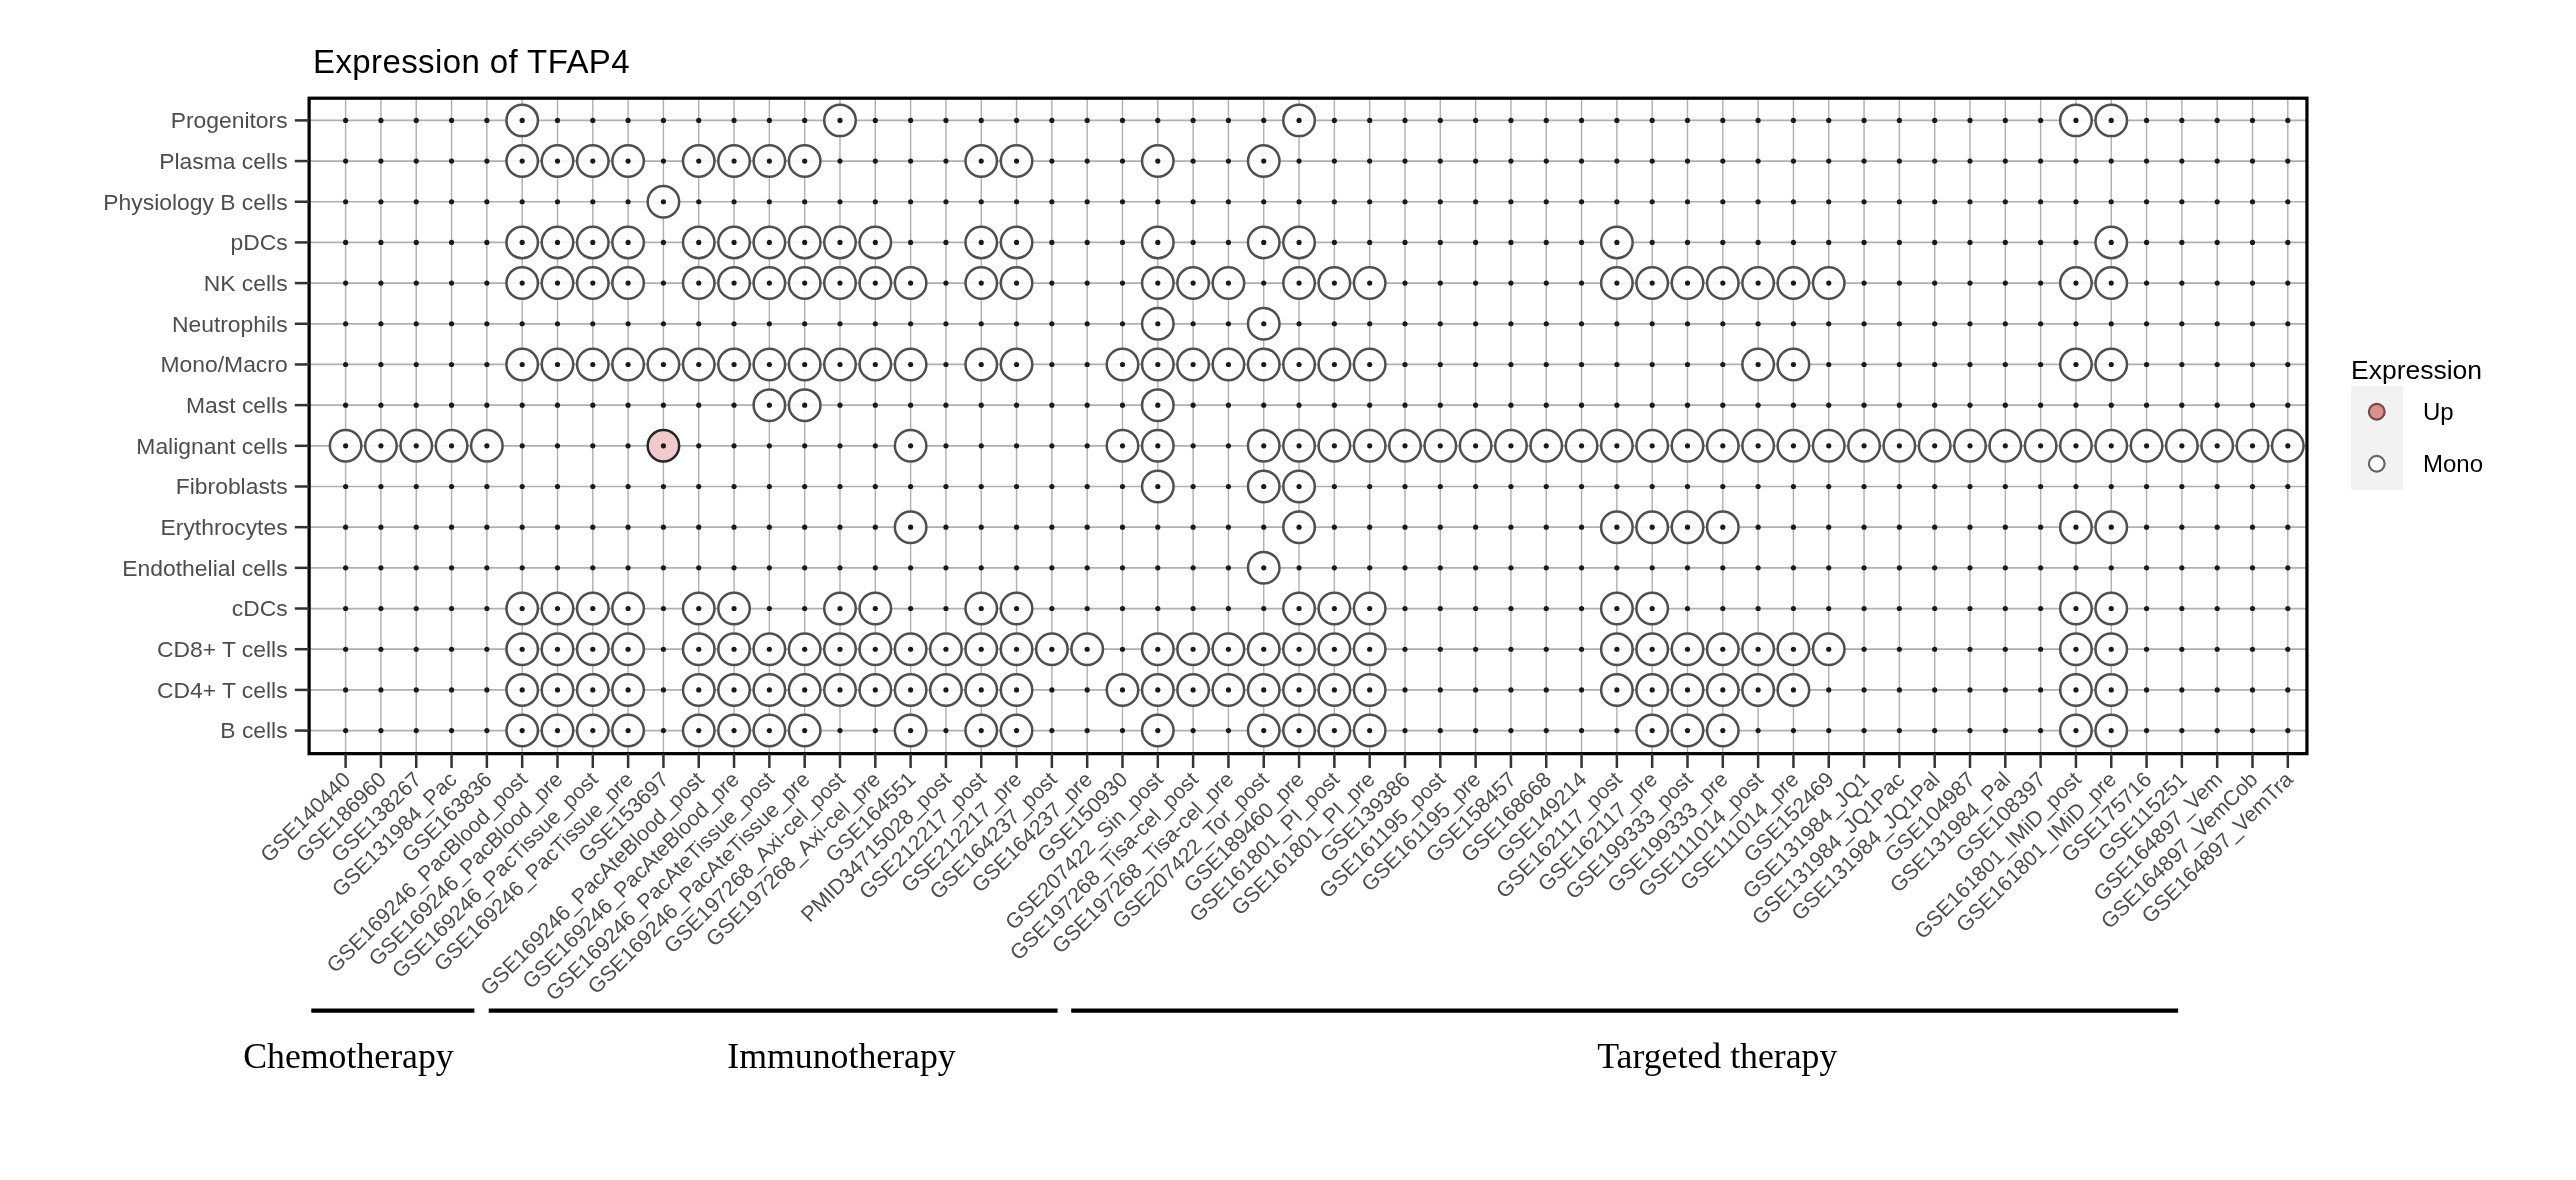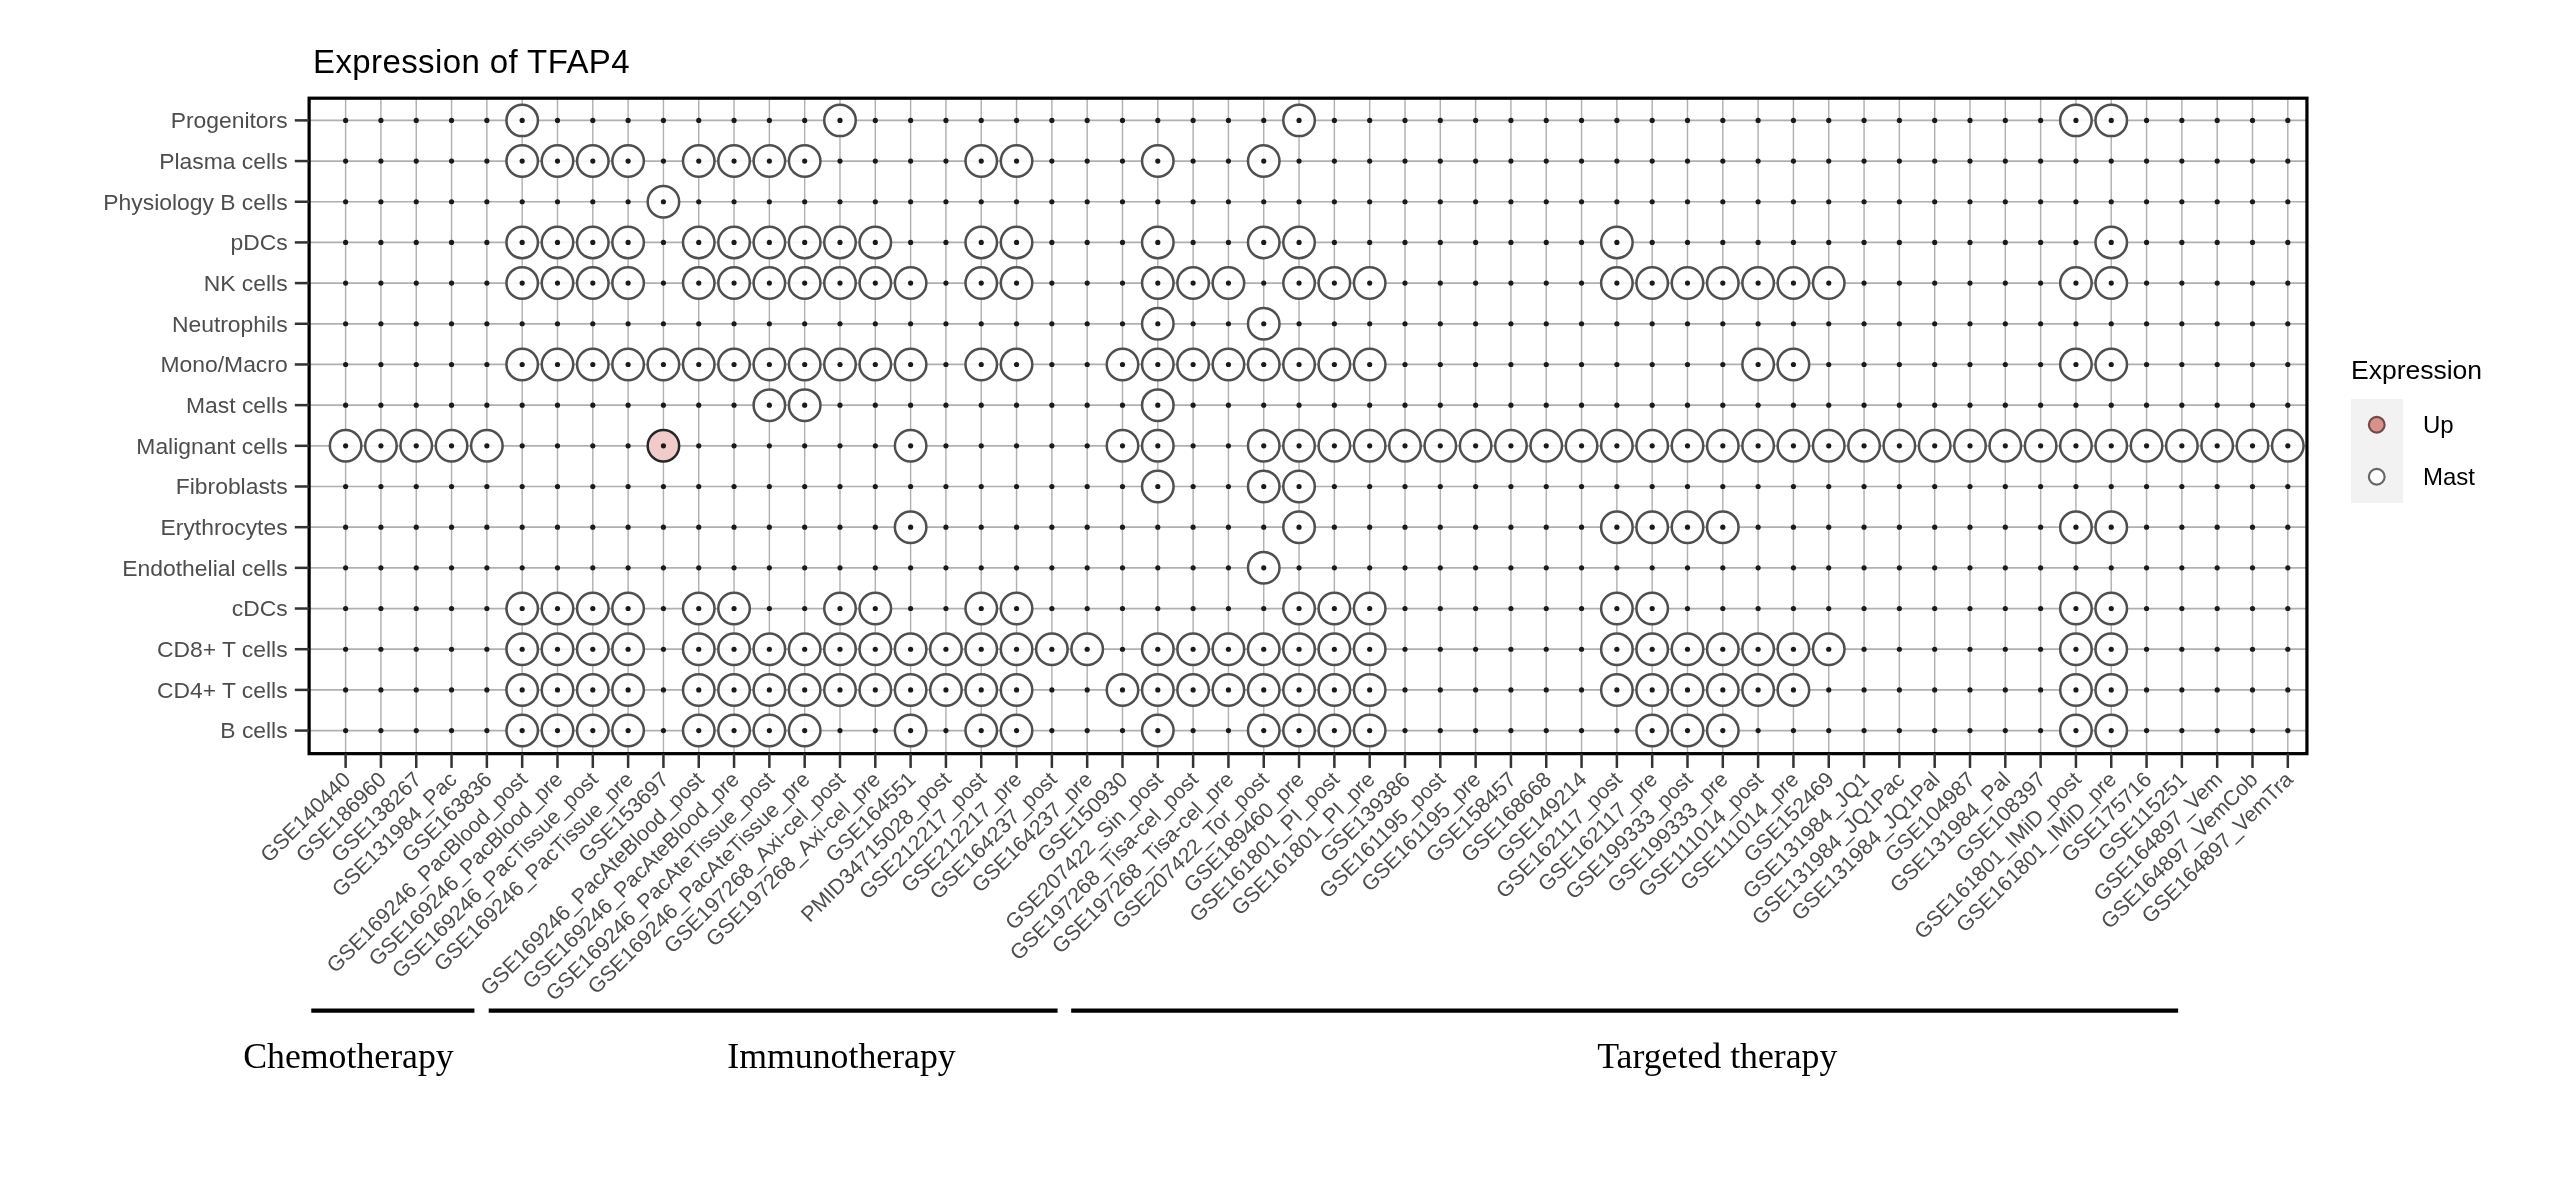--- a/index.html
+++ b/index.html
@@ -20,21 +20,20 @@
     white-space:nowrap;
   }
   #chart{position:absolute;left:0;top:0;}
   .legend{
     position:absolute;
     left:2351px;top:355px;
     display:flex;flex-direction:column;
   }
   .legend-title{
     font-size:26.5px;color:#000;
-    margin-bottom:13px;
     white-space:nowrap;
   }
   .legend-item{
     display:flex;align-items:center;
   }
   .legend-key{
     width:52px;height:52px;
     background:#f2f2f2;
     display:flex;align-items:center;justify-content:center;
     flex:0 0 auto;
@@ -1427,18 +1426,18 @@
             </svg>
           </div>
           <div class="legend-label">Up</div>
         </div>
         <div class="legend-item">
           <div class="legend-key">
             <svg width="21.5" height="21.5" viewBox="0 0 30 30">
               <circle cx="15" cy="15" r="11" fill="#ffffff" stroke="#666666" stroke-width="3"></circle>
             </svg>
           </div>
-          <div class="legend-label">Mast</div>
+          <div class="legend-label">Mono</div>
         </div>
       </div>
   </div>
 </div>
 
 
 </body></html>

